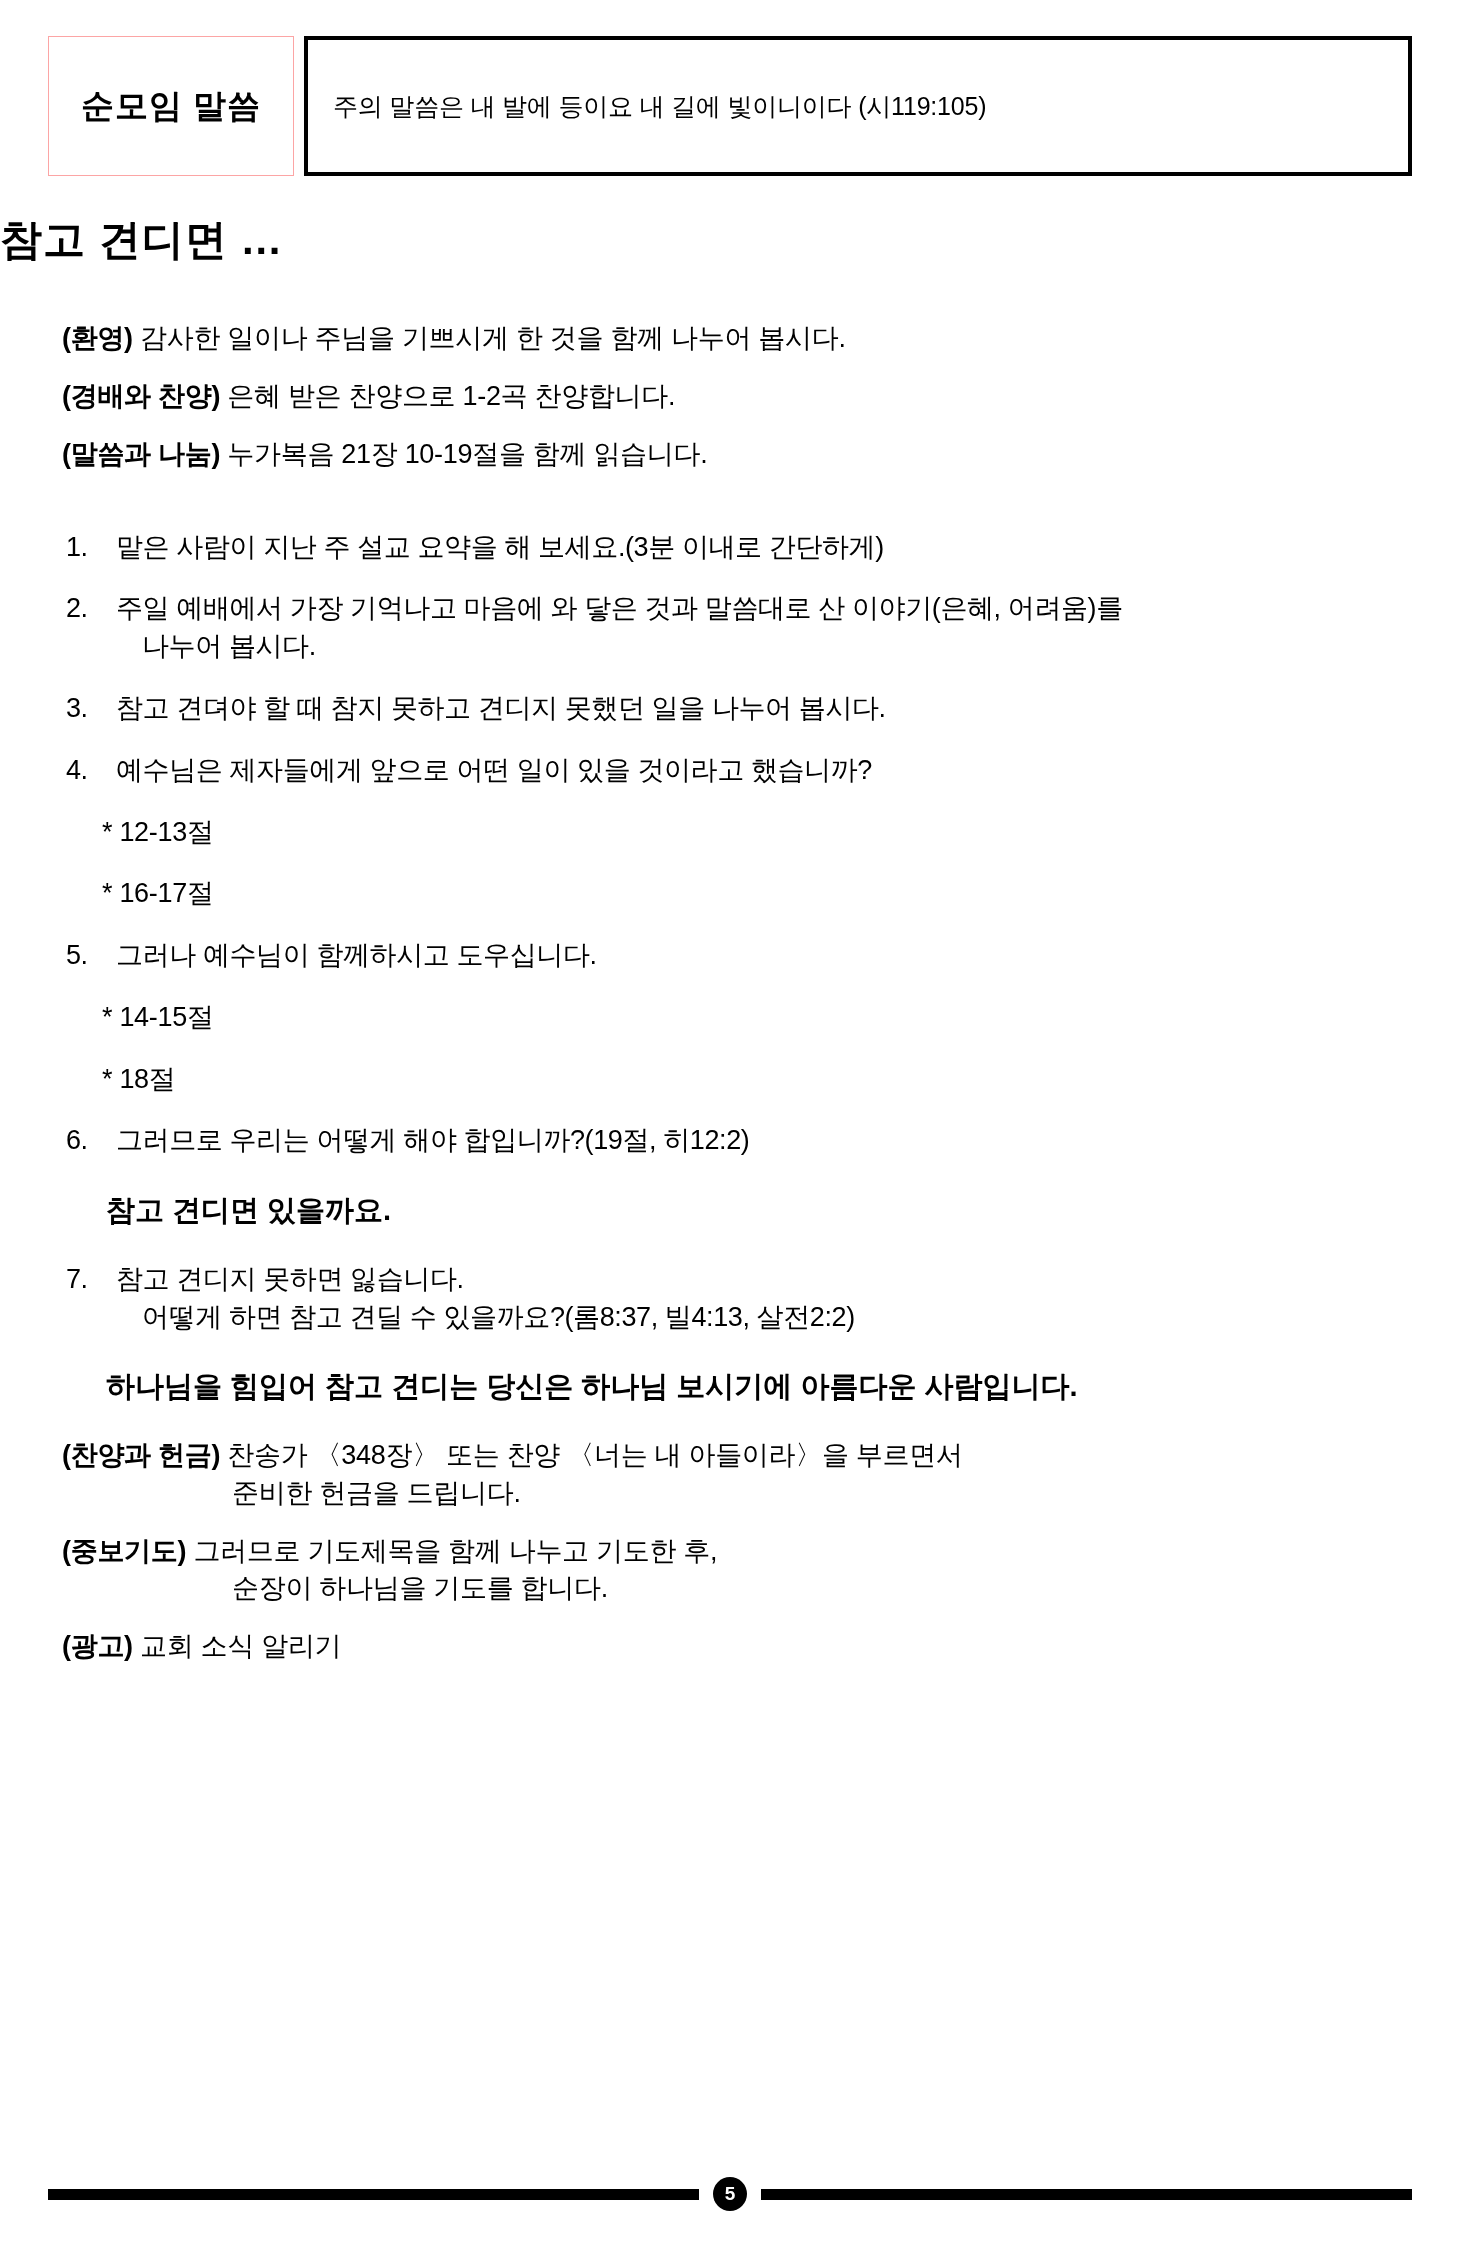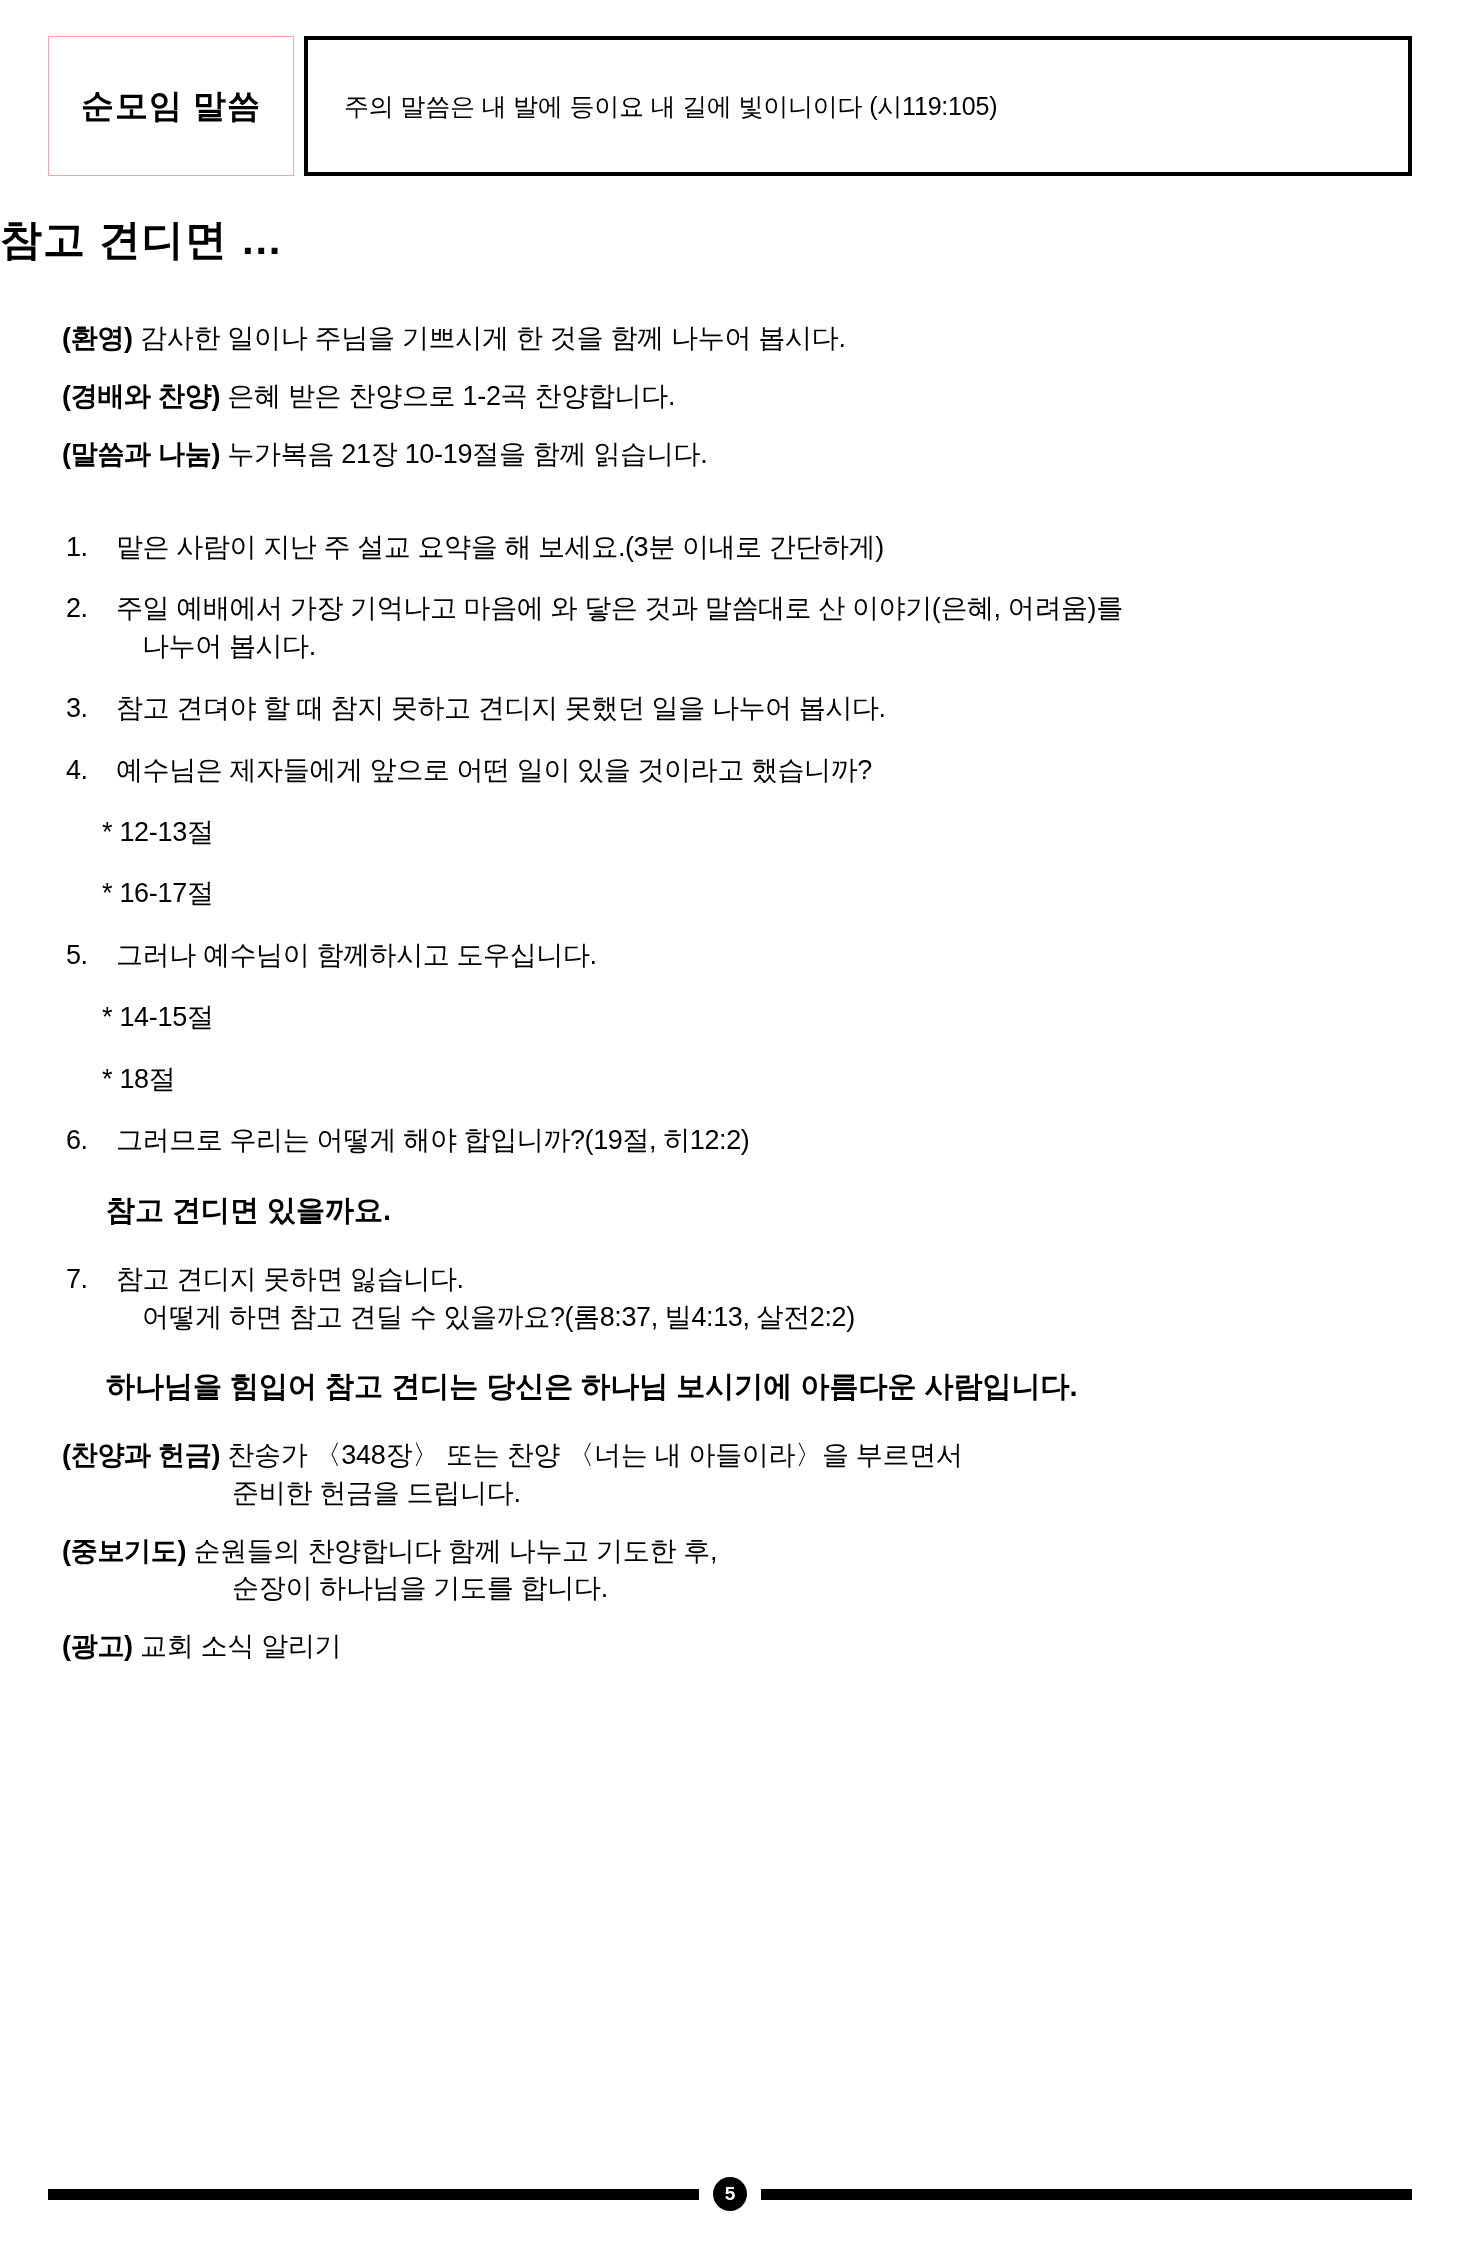--- a/index.html
+++ b/index.html
@@ -49,21 +49,21 @@
   }
   .header-gap {
     width: 10px;
   }
   .header-verse-box {
     flex: 1;
     border: 4px solid #000;
     display: flex;
     align-items: center;
     box-sizing: border-box;
-    padding-left: 36px;
+    padding-left: 25px;
   }
   .header-verse-box .v {
     font-size: 25px;
     letter-spacing: -0.2px;
   }
 
   
   .doc-title {
     position: absolute;
     top: 212px;
@@ -254,21 +254,21 @@
     </div>
 
     <div class="emph wide">하나님을 힘입어 참고 견디는 당신은 하나님 보시기에 아름다운 사람입니다.</div>
 
     <div class="closing">
       <span class="lbl">(찬양과 헌금)</span><span> 찬송가 〈348장〉 또는 찬양 〈너는 내 아들이라〉을 부르면서</span>
       <span class="second">준비한 헌금을 드립니다.</span>
     </div>
 
     <div class="closing">
-      <span class="lbl">(중보기도)</span><span> 순원들의 찬양합니다 함께 나누고 기도한 후,</span>
+      <span class="lbl">(중보기도)</span><span> 그러므로 기도제목을 함께 나누고 기도한 후,</span>
       <span class="second">순장이 하나님을 기도를 합니다.</span>
     </div>
 
     <div class="closing">
       <span class="lbl">(광고)</span><span> 교회 소식 알리기</span>
     </div>
 
   </div>
 
   <div class="footer">

